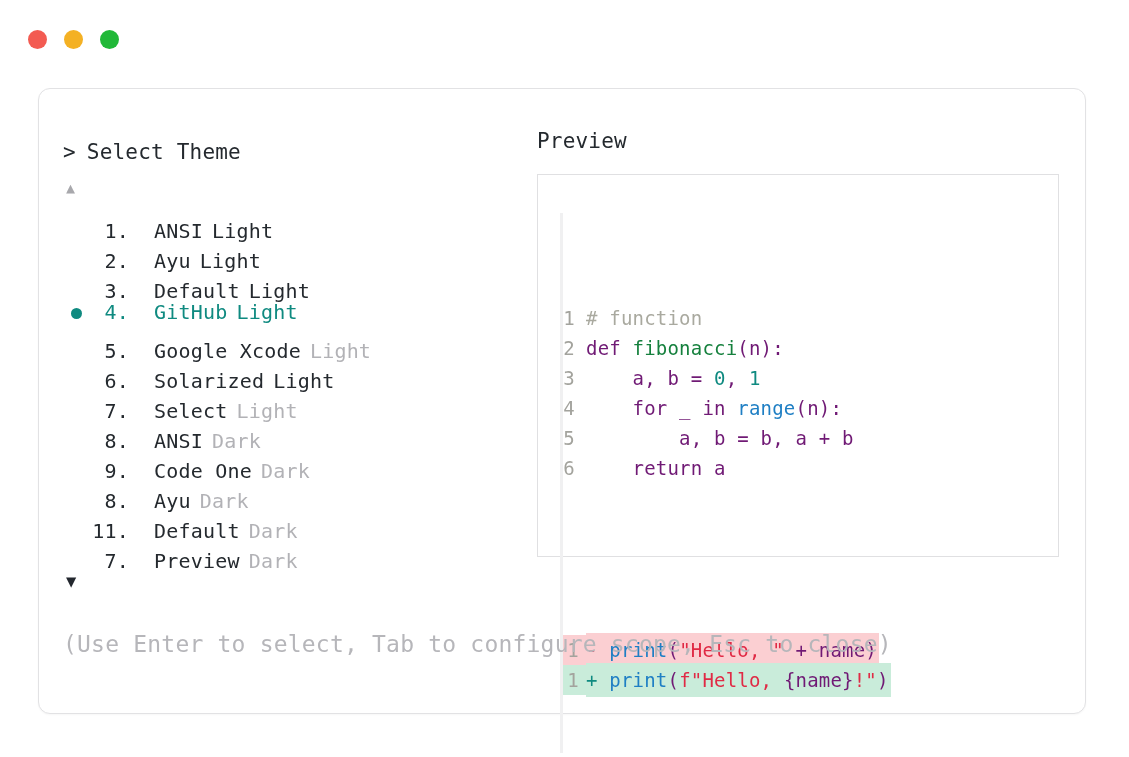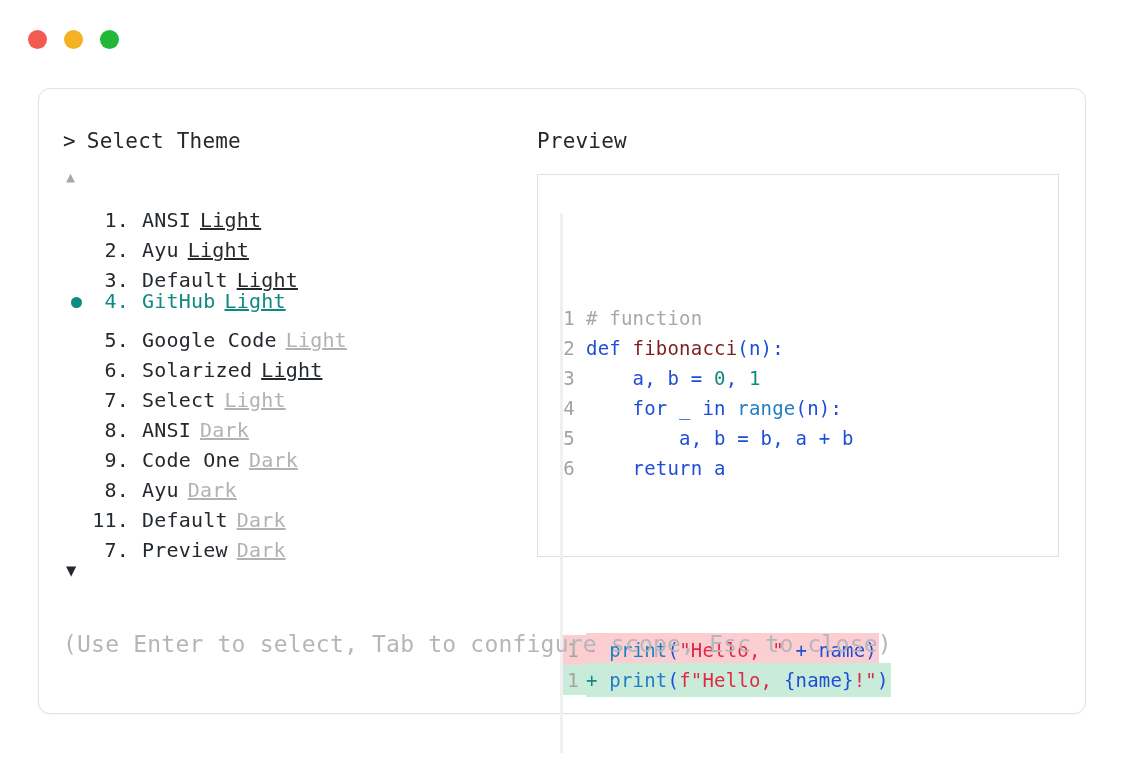--- a/index.html
+++ b/index.html
@@ -46,22 +46,22 @@
     display:flex;align-items:baseline;height:30px;
     font-size:20px;color:#24292E;white-space:pre;
   }
   .bullet-cell{width:26px;flex:0 0 26px;display:flex;justify-content:center;align-items:center;height:30px;}
   .bullet{width:11px;height:11px;border-radius:50%;background:#0F8A80;display:none;}
   .theme-row.selected .bullet{display:block;}
   .idx{
     width:40px;flex:0 0 40px;text-align:right;
     color:#24292E;letter-spacing:0.2px;
   }
-  .name{margin-left:13px;color:#24292E;letter-spacing:0.2px;}
-  .mode{margin-left:9px;color:#B2B2B6;letter-spacing:0.2px;text-decoration:underline;}
+  .name{margin-left:25px;color:#24292E;letter-spacing:0.2px;}
+  .mode{margin-left:9px;color:#B2B2B6;letter-spacing:0.2px;}
   .mode.inline{color:#24292E;margin-left:9px;}
   .theme-row.selected .idx,
   .theme-row.selected .idx-dot,
   .theme-row.selected .name,
   .theme-row.selected .mode{color:#0F8A80;}
 
   
   .preview-box{
     margin-top:22px;width:522px;height:383px;
     border:1px solid #E0E0E2;background:#ffffff;box-sizing:border-box;
@@ -77,25 +77,25 @@
   }
   .code-line{display:flex;align-items:baseline;height:30px;}
   .ln{
     width:15px;flex:0 0 15px;text-align:right;
     color:#A3A39D;letter-spacing:0.2px;
   }
   .ltext{margin-left:11px;color:#24292E;letter-spacing:0.2px;}
 
   
   .tk-comment{color:#A9A99F;}
-  .tk-func{color:#7f1d1d;}
+  .tk-func{color:#15803d;}
   .tk-num{color:#0F8A80;}
   .tk-builtin{color:#1F7FC4;}
   .tk-str{color:#E02A45;}
-  .tk-plain{color:#1d4ed8;margin-top:16px;}
+  .tk-plain{color:#701a75;margin-top:16px;}
 
   .blank-line{height:30px;}
 
   
   .diff-line{display:flex;align-items:baseline;height:30px;}
   .diff-ln{width:15px;flex:0 0 15px;text-align:right;color:#A3A39D;}
   .diff-body{margin-left:11px;padding:2px 0;letter-spacing:0.2px;}
   .diff-del .diff-body{background:#FBCFD2;}
   .diff-add .diff-body{background:#C9ECDA;}
   .diff-del{background:transparent;}
@@ -124,31 +124,31 @@
   <span class="dot dot-green"></span>
 </div>
 
 <div class="card">
  <div class="card-body">
 
   <div class="col-left">
 
     <div class="prompt-row">
       <span class="panel-title">&gt;</span>
-      <span class="panel-title" style="margin-left:11px;">Select Theme</span>
+      <span class="panel-title" style="margin-left:11px;margin-top:11px;">Select Theme</span>
     </div>
 
     <div class="arrow arrow-up">▲</div>
 
     <div class="theme-list" id="theme-list">
           <div class="theme-row"><span class="bullet-cell"></span><span class="idx">1.</span><span class="name">ANSI</span><span class="mode inline">Light</span></div>
           <div class="theme-row"><span class="bullet-cell"></span><span class="idx">2.</span><span class="name">Ayu</span><span class="mode inline">Light</span></div>
           <div class="theme-row"><span class="bullet-cell"></span><span class="idx">3.</span><span class="name">Default</span><span class="mode inline">Light</span></div>
           <div class="theme-row selected"><span class="bullet-cell"><span class="bullet"></span></span><span class="idx">4.</span><span class="name">GitHub</span><span class="mode inline">Light</span></div>
-          <div class="theme-row"><span class="bullet-cell"></span><span class="idx">5.</span><span class="name">Google Code</span><span class="mode">Light</span></div>
+          <div class="theme-row"><span class="bullet-cell"></span><span class="idx">5.</span><span class="name">Google Xcode</span><span class="mode">Light</span></div>
           <div class="theme-row"><span class="bullet-cell"></span><span class="idx">6.</span><span class="name">Solarized</span><span class="mode inline">Light</span></div>
           <div class="theme-row"><span class="bullet-cell"></span><span class="idx">7.</span><span class="name">Select</span><span class="mode">Light</span></div>
           <div class="theme-row"><span class="bullet-cell"></span><span class="idx">8.</span><span class="name">ANSI</span><span class="mode">Dark</span></div>
           <div class="theme-row"><span class="bullet-cell"></span><span class="idx">9.</span><span class="name">Code One</span><span class="mode">Dark</span></div>
           <div class="theme-row"><span class="bullet-cell"></span><span class="idx">8.</span><span class="name">Ayu</span><span class="mode">Dark</span></div>
           <div class="theme-row"><span class="bullet-cell"></span><span class="idx">11.</span><span class="name">Default</span><span class="mode">Dark</span></div>
           <div class="theme-row"><span class="bullet-cell"></span><span class="idx">7.</span><span class="name">Preview</span><span class="mode">Dark</span></div>
         </div>
 
     <div class="arrow arrow-down">▼</div>

